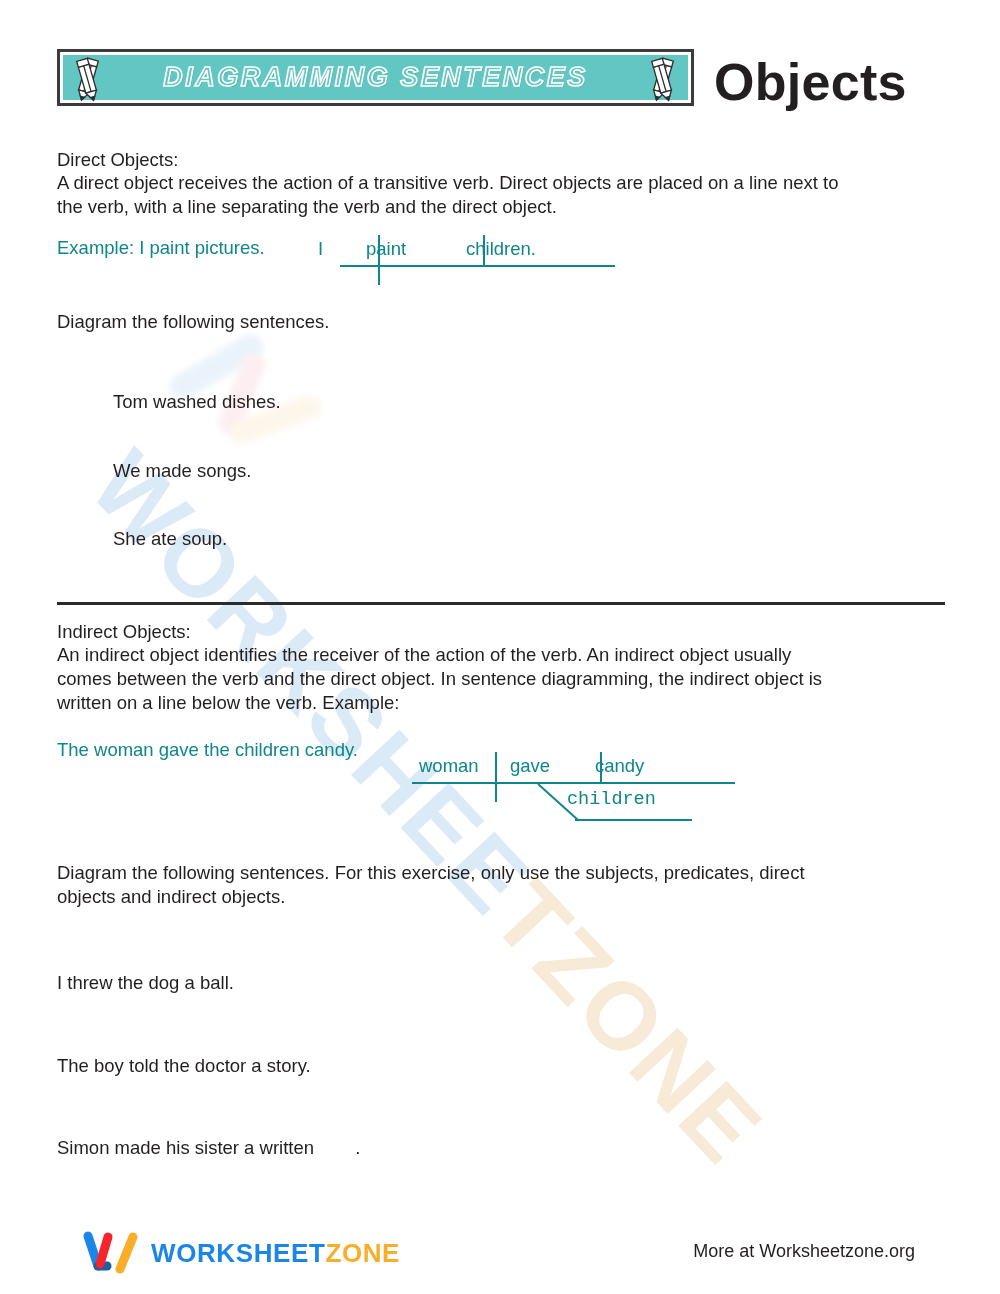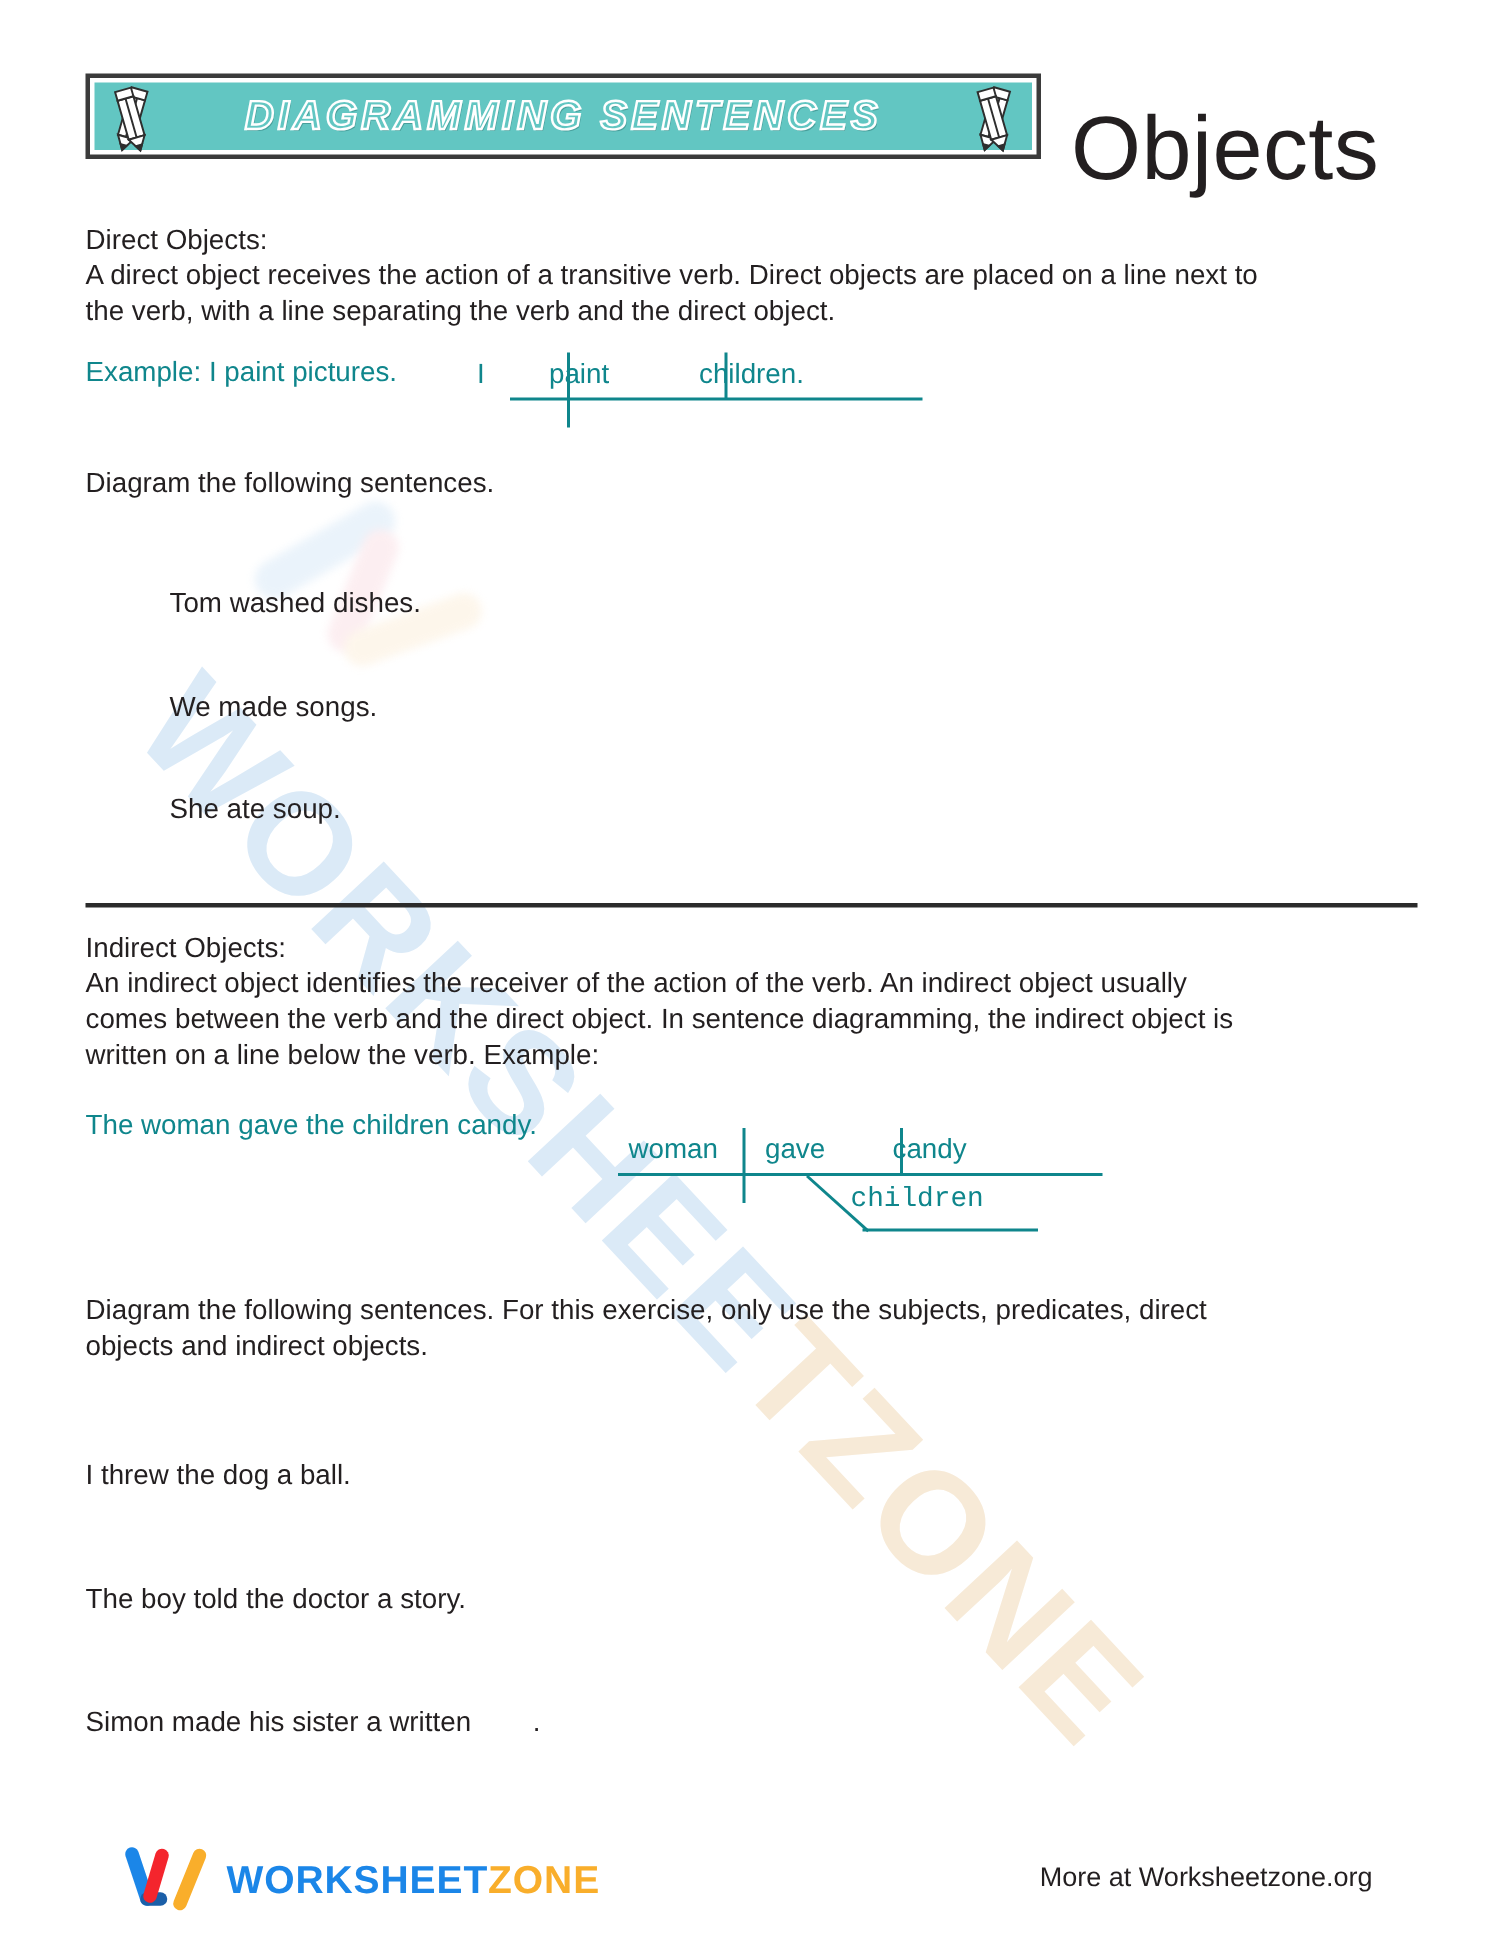--- a/index.html
+++ b/index.html
@@ -98,23 +98,23 @@
     width: 34px;
     height: 46px;
     top: 1px;
   }
   .pencils.left  { left: 8px; }
   .pencils.right { right: 8px; }
 
   #page-title {
     position: absolute;
     left: 714px;
-    top: 64px;
-    font-size: 60px;
-    font-weight: 400;
+    top: 52px;
+    font-size: 52px;
+    font-weight: 700;
     color: #231f20;
     letter-spacing: .3px;
   }
 
   
   .body-text {
     position: absolute;
     font-size: 18.5px;
     line-height: 24px;
     color: #231f20;

